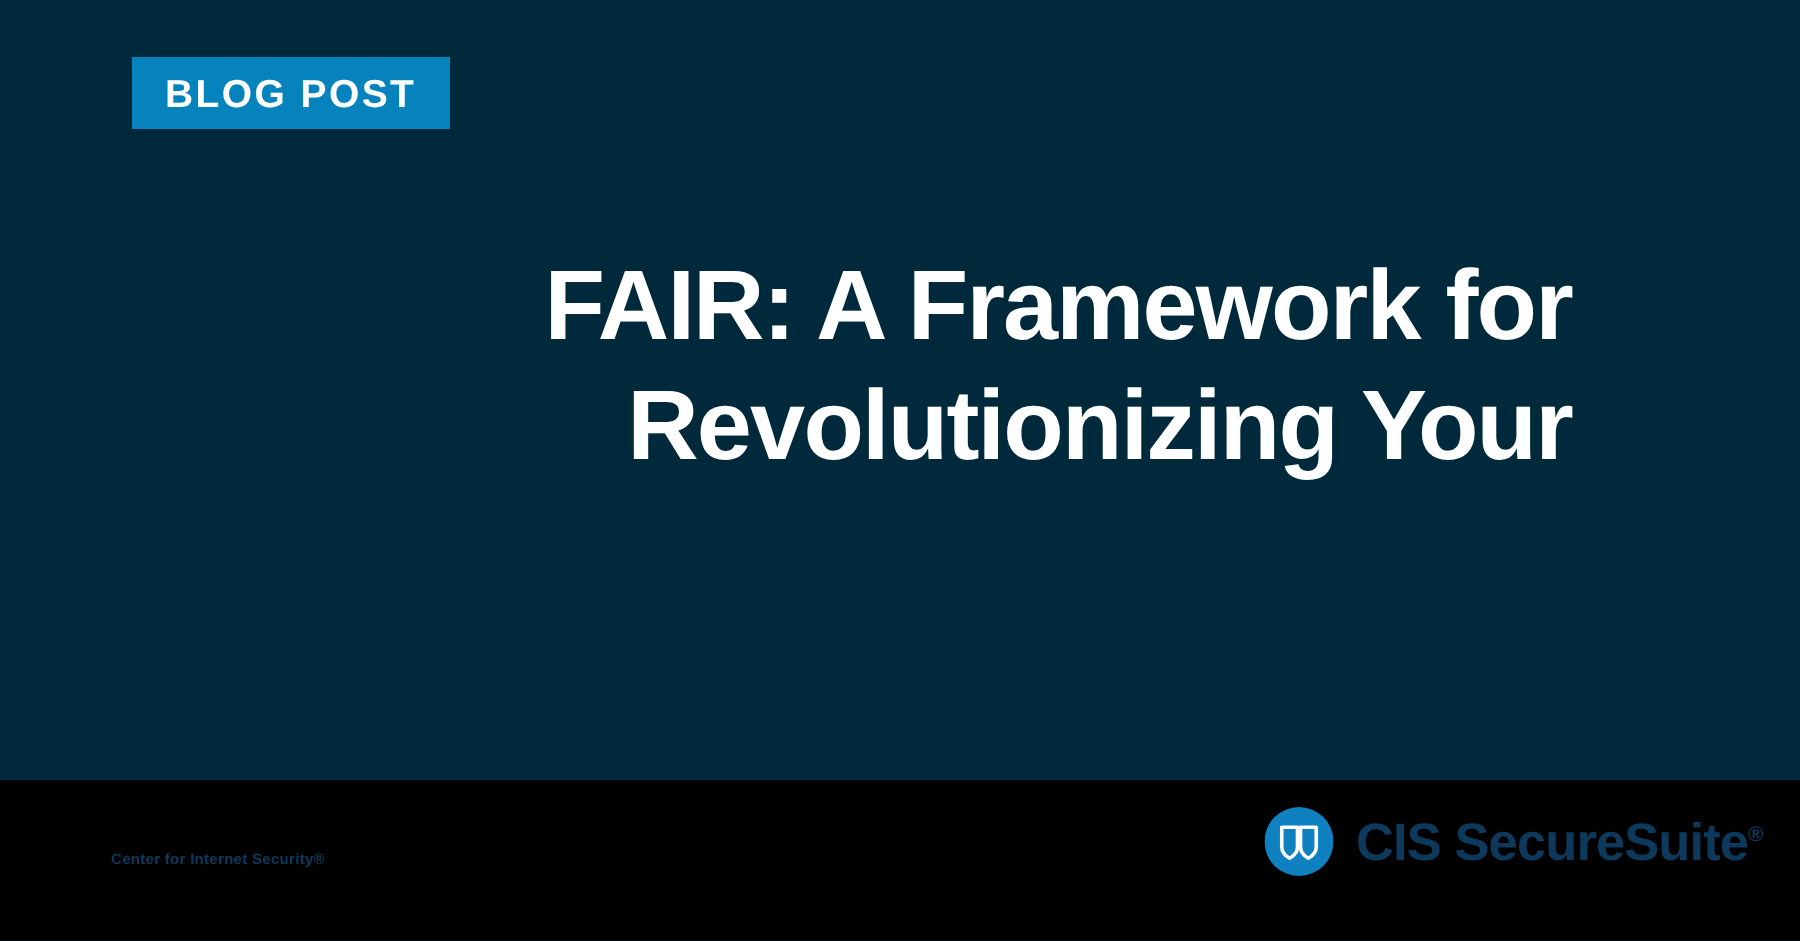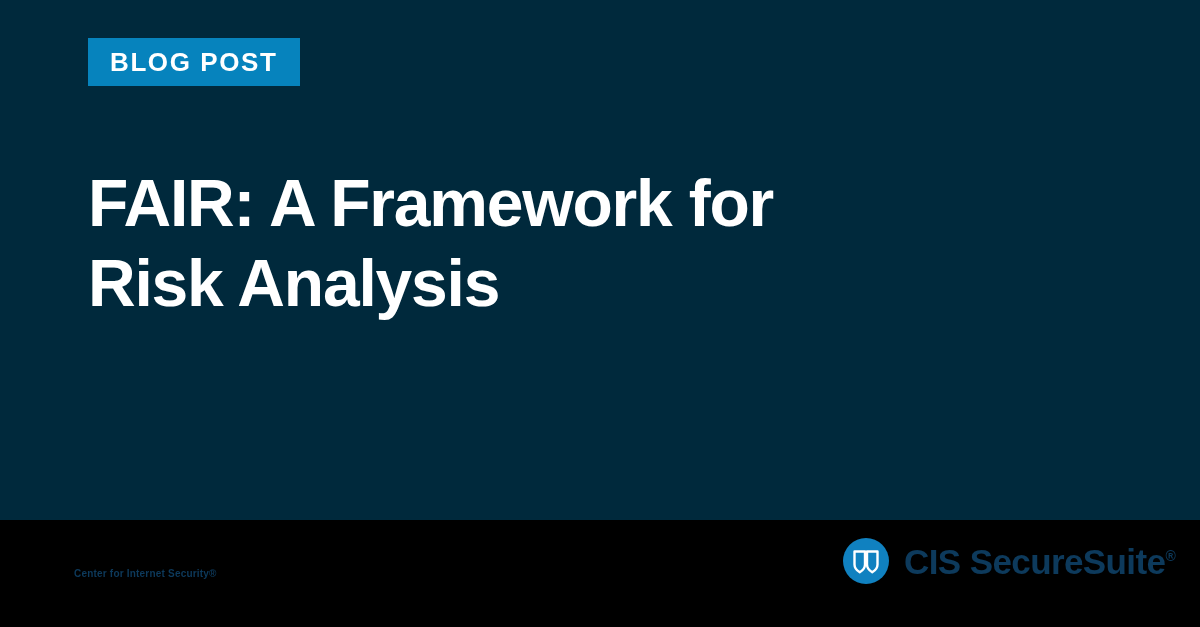--- a/index.html
+++ b/index.html
@@ -57,20 +57,21 @@
     position: absolute;
     left: 88px;
     top: 163px;
     width: 960px;
     color: #ffffff;
     font-family: "Liberation Sans", sans-serif;
     font-size: 66px;
     font-weight: bold;
     line-height: 80px;
     letter-spacing: -1.2px;
+    text-align: right;
   }
   #headline .hl-line { display: block; white-space: nowrap; }
 
   
   #footer {
     position: absolute;
     left: 0;
     top: 520px;
     width: 1200px;
     height: 107px;
@@ -144,21 +145,21 @@
 <div id="card">
 
   <div id="hero">
 
     <div id="badge">
       <span id="badge-label">BLOG POST</span>
     </div>
 
     <div id="headline">
       <span class="hl-line">FAIR: A Framework for</span>
-      <span class="hl-line">Risk Analysis</span>
+      <span class="hl-line">Revolutionizing Your</span>
     </div>
 
   </div>
 
   <div id="footer">
 
     <div id="cis-logo">
       <span id="cis-tagline">Center for Internet Security®</span>
     </div>
 

